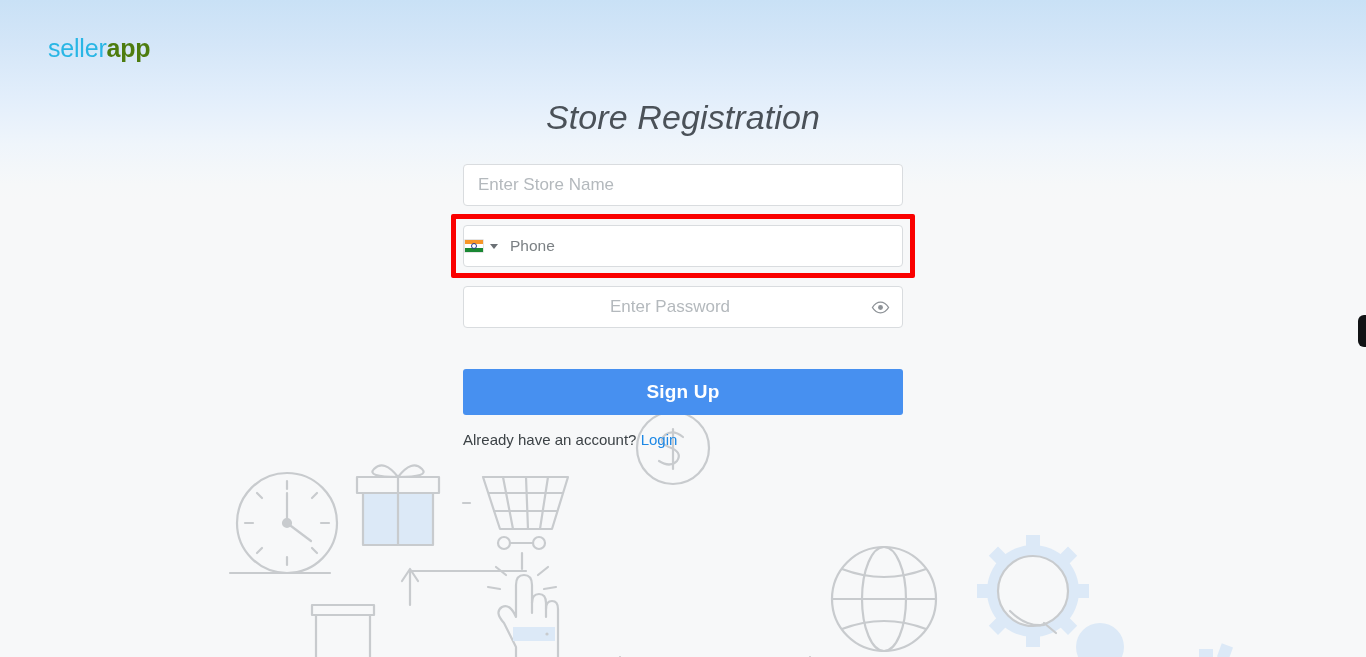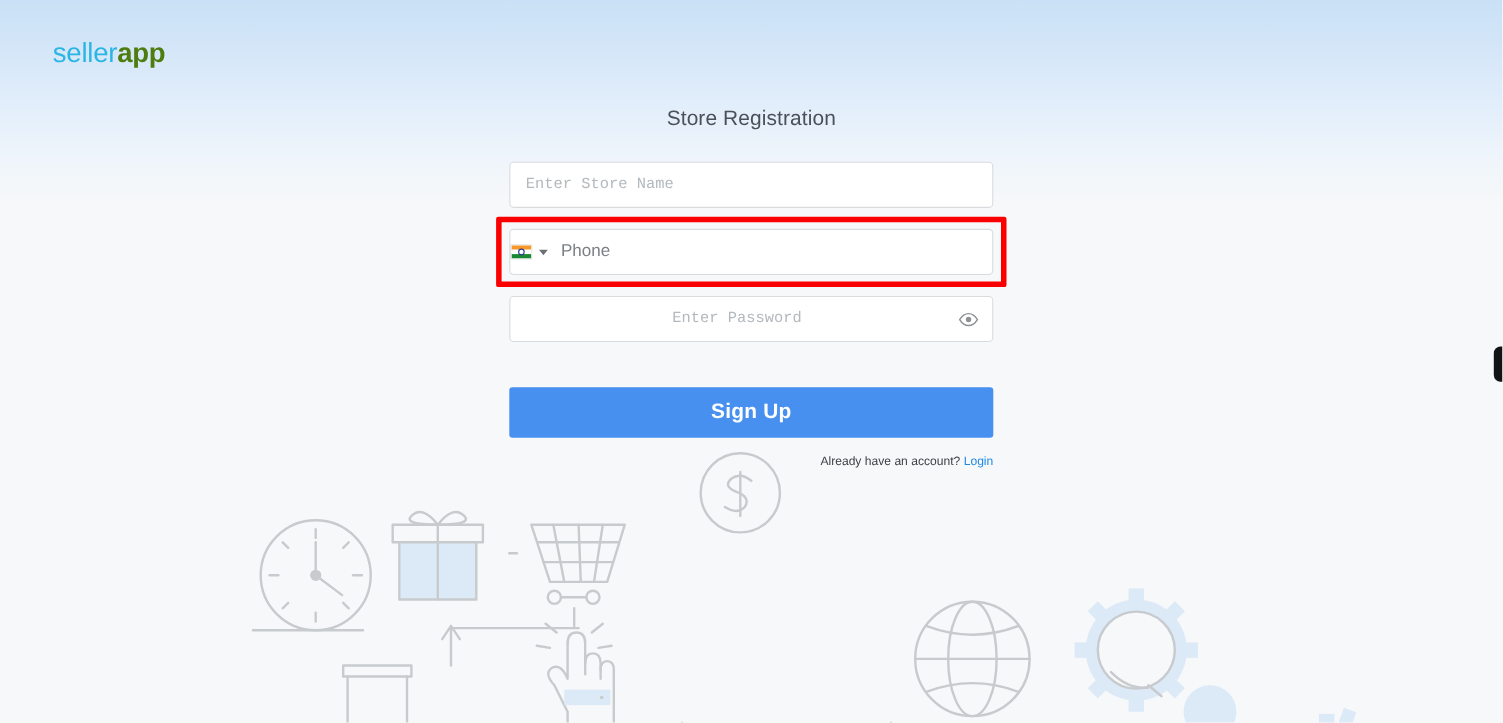--- a/index.html
+++ b/index.html
@@ -62,25 +62,26 @@
     position: absolute;
     left: 50%;
     transform: translateX(-50%);
     top: 98px;
     width: 440px;
     z-index: 5;
   }
 
   .page-title {
     text-align: center;
-    font-size: 19px;
+    font-size: 34px;
     font-weight: 400;
     color: #4a5158;
     margin: 0 0 27px 0;
     letter-spacing: 0.1px;
+    font-style: italic;
   }
 
   .field {
     position: relative;
     width: 440px;
     height: 42px;
     margin-bottom: 19px;
     background: #ffffff;
     border: 1px solid #d9dcdf;
     border-radius: 4px;
@@ -89,22 +90,22 @@
   }
   .field.focused { border-color: #63a6e8; }
 
   .field-input {
     width: 100%;
     height: 100%;
     border: 0;
     outline: 0;
     background: transparent;
     padding: 0 14px;
-    font-family: Liberation Mono, monospace;
-    font-size: 14px;
+    font-family: Liberation Sans, sans-serif;
+    font-size: 17px;
     color: #4a5158;
   }
   .field-input::placeholder { color: #b4b9bd; }
 
   
   .phone-field { }
   .flag {
     width: 20px; height: 14px;
     border-radius: 1px;
     overflow: hidden;
@@ -172,22 +173,22 @@
     font-family: "Liberation Sans", sans-serif;
     font-size: 19px;
     font-weight: 700;
     letter-spacing: 0.2px;
     cursor: pointer;
     text-align: center;
   }
 
   .login-line {
     margin-top: 16px;
-    text-align: right;
-    font-size: 11px;
+    text-align: left;
+    font-size: 15px;
     color: #3c4246;
   }
   .login-link {
     color: #1e88e5;
     text-decoration: none;
     cursor: pointer;
   }
 
   
   .edge-tab {

